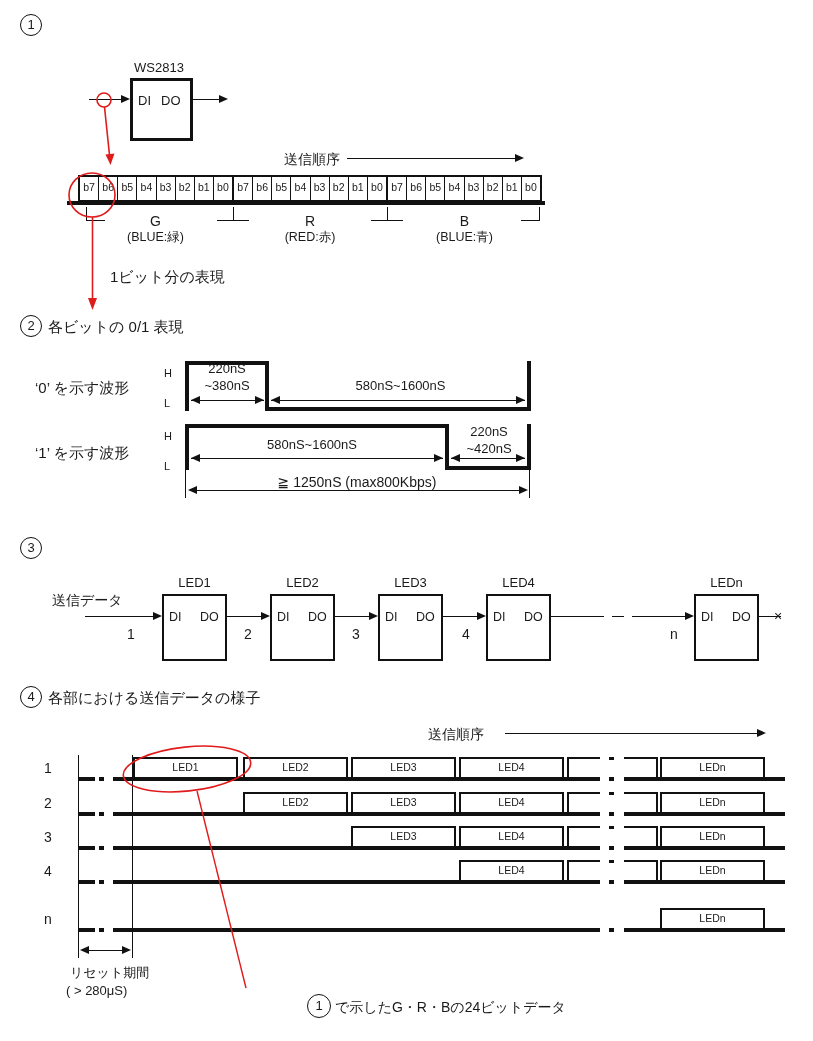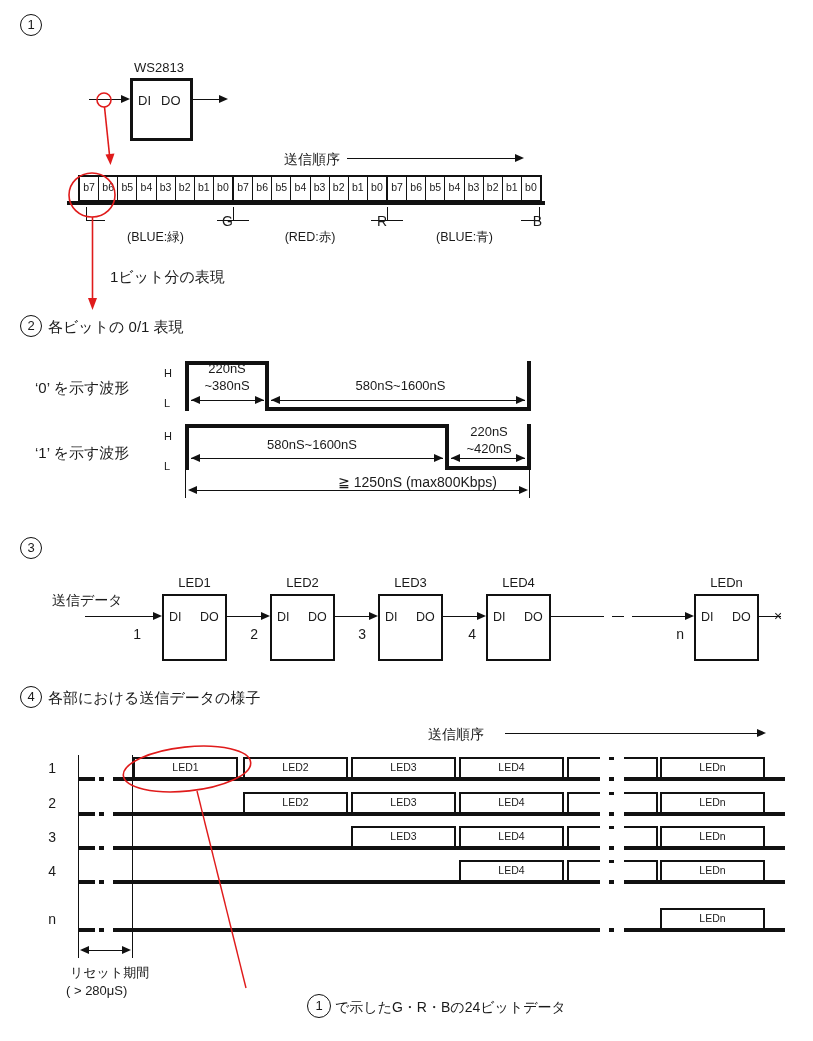--- a/index.html
+++ b/index.html
@@ -17,21 +17,21 @@
   .chipbox { position:absolute; border:3px solid var(--ink); background:#fff; }
   .ledbox  { position:absolute; border:2.5px solid var(--ink); background:#fff; }
   #bit-cells { position:absolute; left:78px; top:175px; width:464px; height:27px;
                display:flex; border:2.5px solid var(--ink); background:#fff; }
   .bitcell { flex:1; border-left:1px solid var(--ink); font-size:10.5px; text-align:center; line-height:21px; }
   .bitcell:first-child { border-left:none; }
   .bitcell.grp { border-left:2.5px solid var(--ink); }
   .tl-box { position:absolute; border:2.5px solid var(--ink); border-bottom:none; background:#fff;
             font-size:10.5px; text-align:center; line-height:16px; }
   svg.overlay { position:absolute; left:0; top:0; pointer-events:none; z-index:6; }
-  .f15 { font-size:15px; } .f14 { font-size:14px;text-align:right; } .f13 { font-size:13px; }
+  .f15 { font-size:15px; } .f14 { font-size:14px; } .f13 { font-size:13px; }
   .f12 { font-size:12.5px; } .f11 { font-size:11px; }
 </style>
 </head>
 <body>
 
 <div id="page">
 
   <div class="circ-num" style="left:20px;top:14px;">1</div>
 
   <div class="txt f13" style="left:134px;top:61px;">WS2813</div>

